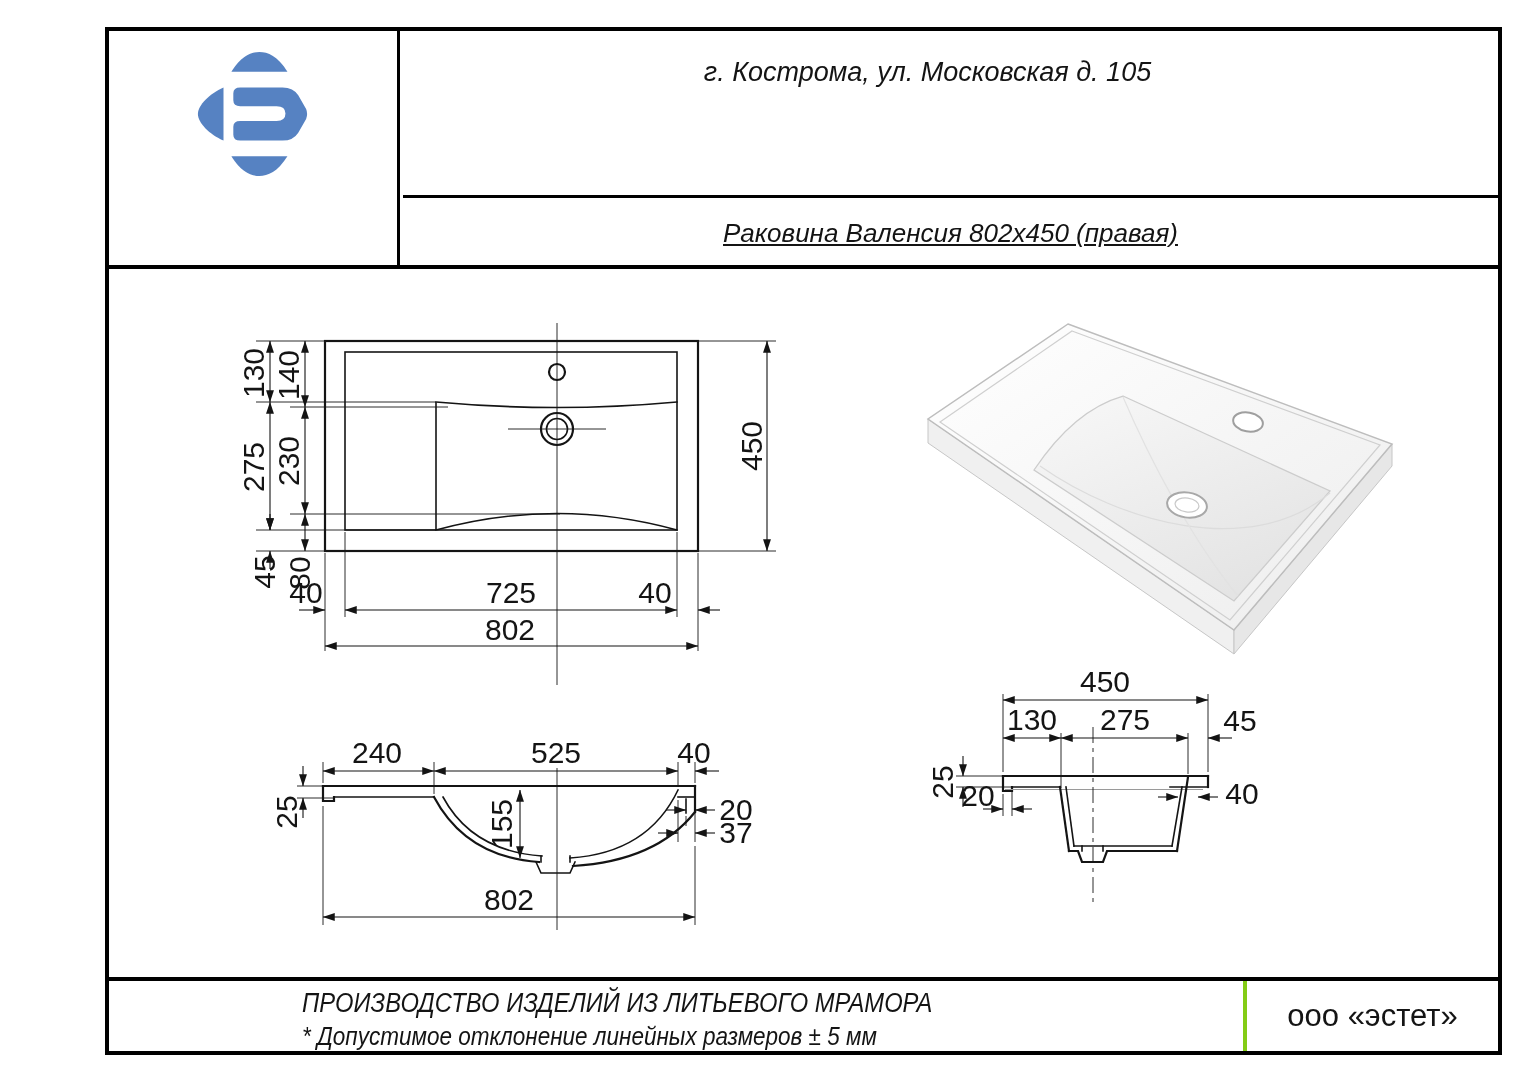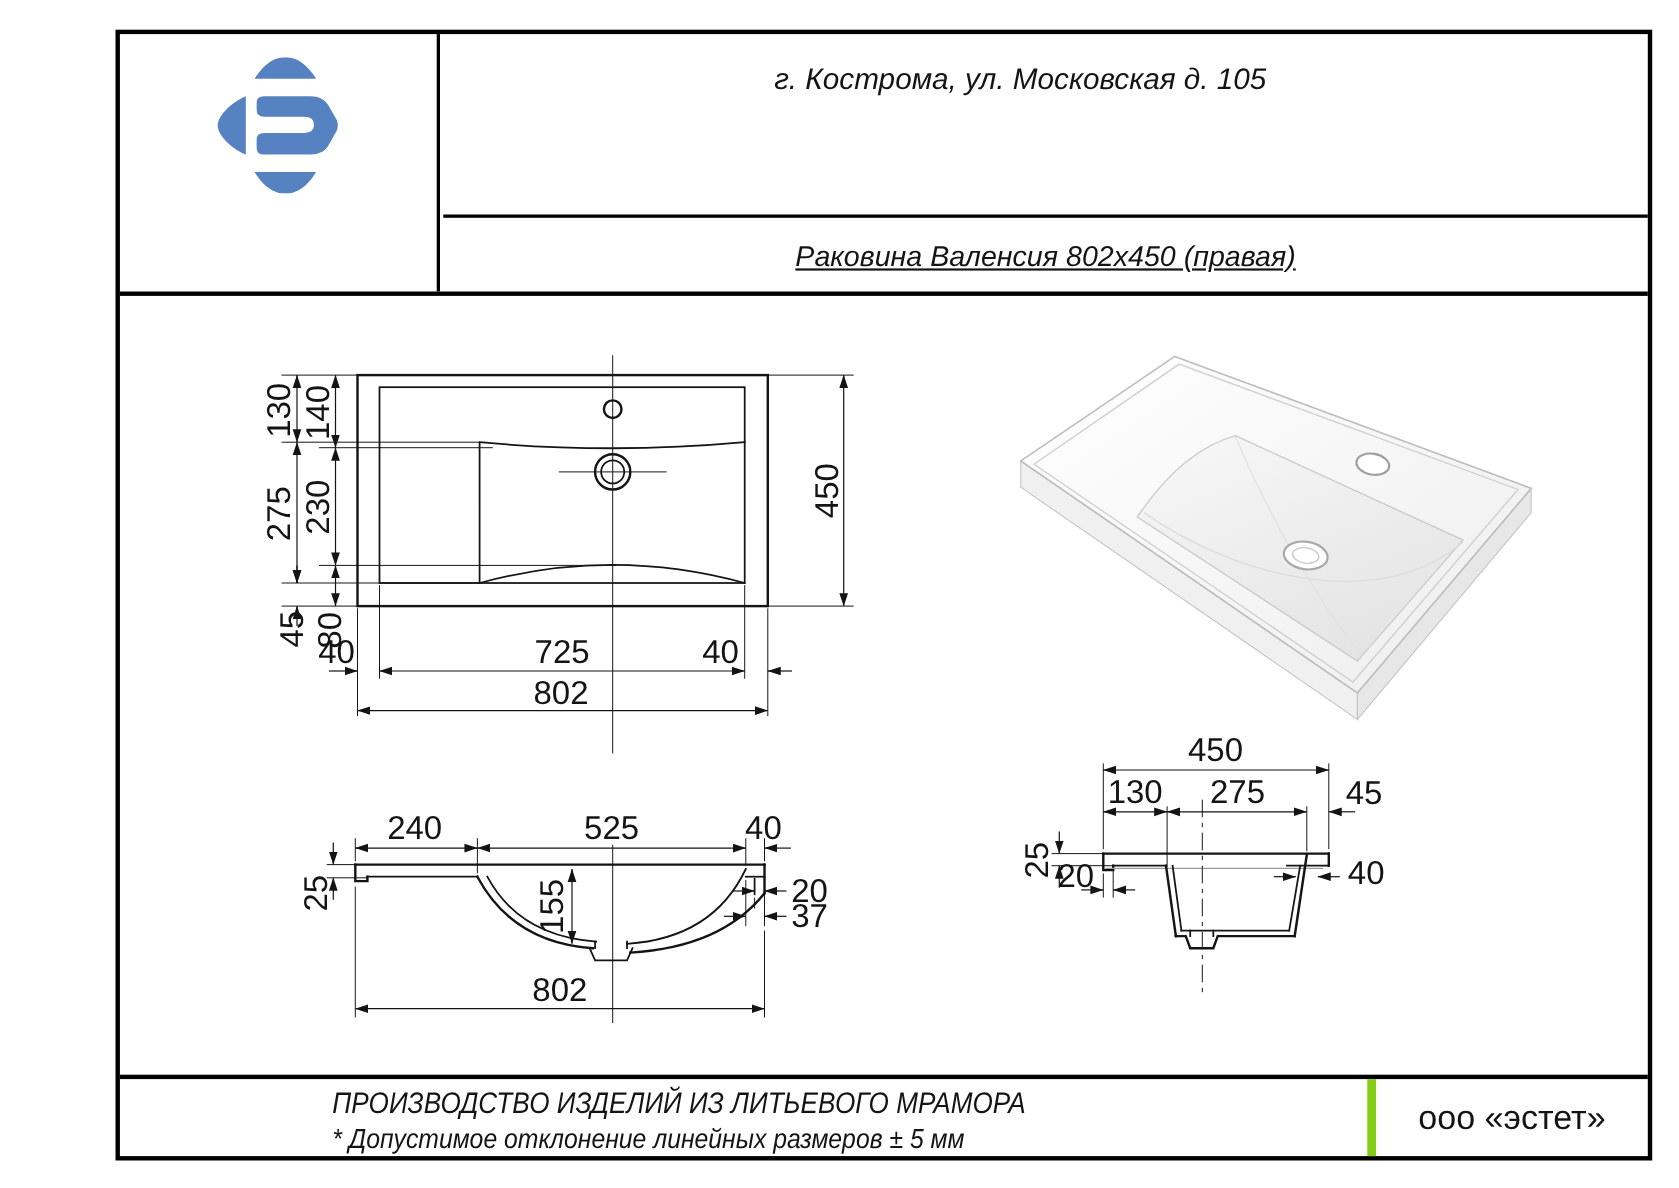--- a/index.html
+++ b/index.html
@@ -24,21 +24,21 @@
   .header-rule{position:absolute;left:0;top:234px;width:100%;height:4px;background:#000;}
   
   .drawing{position:absolute;left:0;top:238px;}
   
   .footer{position:absolute;left:0;top:946px;width:100%;height:74px;
           border-top:4px solid #000;box-sizing:border-box;display:flex;}
   .footer-left{width:1134px;box-sizing:border-box;padding:5px 0 0 193px;font-style:italic;
                display:flex;flex-direction:column;justify-content:flex-end;}
   .fl1{font-size:27px;transform:scaleX(.88);transform-origin:left center;white-space:nowrap;}
   .fl2{font-size:25px;transform:scaleX(.9);transform-origin:left center;white-space:nowrap;margin-top:3px;}
-  .footer-right{flex:1;border-left:8px solid #84cc16;box-sizing:border-box;
+  .footer-right{flex:1;border-left:4px solid #84cc16;box-sizing:border-box;
                 display:flex;align-items:center;justify-content:center;font-size:31px;}
   
   .ln2{stroke:#141414;stroke-width:2.2;fill:none;stroke-linecap:square;}
   .ln{stroke:#141414;stroke-width:1.6;fill:none;stroke-linecap:square;}
   .thin{stroke:#141414;stroke-width:0.9;fill:none;}
   .dim{stroke:#141414;stroke-width:1.1;fill:none;}
   .gray{stroke:#9a9a9a;stroke-width:1.2;fill:none;}
   .dtx{font-family:"Liberation Sans",sans-serif;font-size:30px;fill:#141414;}
   .r3o{stroke:#bdbdbd;stroke-width:1.5;}
   .r3i{stroke:#cfcfcf;stroke-width:1.2;fill:none;}

